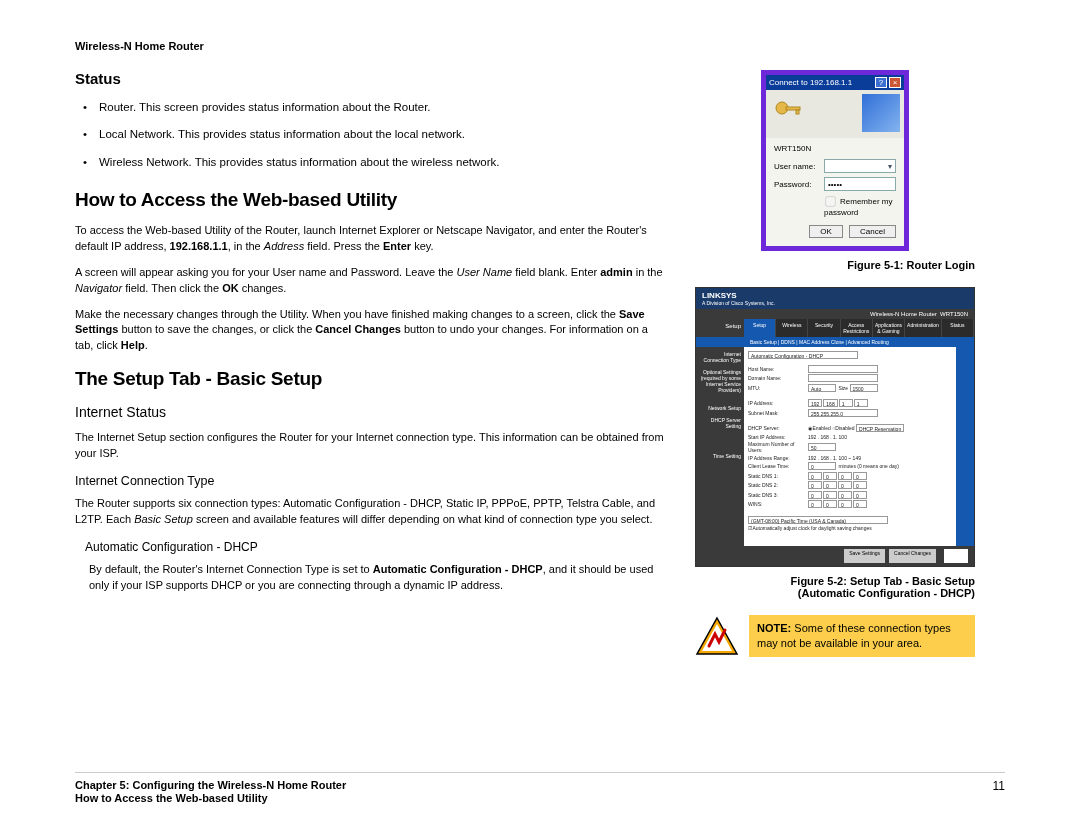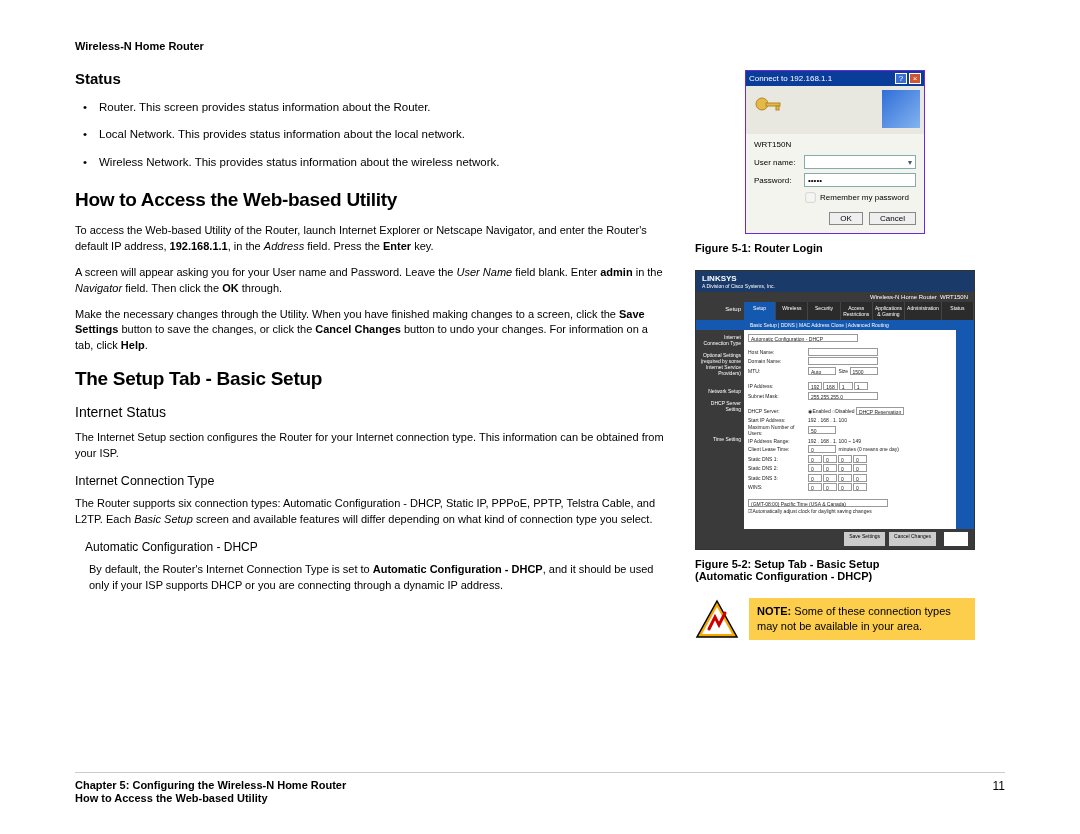--- a/index.html
+++ b/index.html
@@ -16,40 +16,40 @@
   .h1 { font-size: 19px; font-weight: bold; font-family: Arial Black, Arial, sans-serif; letter-spacing: -0.3px; margin: 14px 0 12px 0; }
   .para { font-size: 11px; line-height: 1.45; margin-bottom: 10px; }
   .para b { font-weight: bold; }
   .para i { font-style: italic; }
   .h2 { font-size: 14px; font-weight: normal; margin: 14px 0 10px 0; }
   .h3 { font-size: 12.5px; font-weight: normal; margin: 12px 0 8px 0; }
   .h4 { font-size: 12px; font-weight: normal; margin: 12px 0 8px 10px; }
   .indent { padding-left: 14px; }
 
   
-  .fig1 { border: 1px solid #6d28d9; width: 180px; margin: 0 auto 8px auto; font-size: 8px; }
+  .fig1 { border: 5px solid #6d28d9; width: 148px; margin: 0 auto 8px auto; font-size: 8px; }
   .fig1 .titlebar { background: #0a3d9a; color: #fff; display: flex; align-items: center; justify-content: space-between; padding: 2px 3px; }
   .fig1 .titlebar .tbtns { display: flex; gap: 2px; }
   .fig1 .tbtn { width: 12px; height: 11px; background: #c53; border: 1px solid #fff; color:#fff; font-size:8px; text-align:center; line-height:9px;}
   .fig1 .tbtn.help { background: #3a6ed0; }
   .fig1 .iconrow { background: #e8e8e0; height: 48px; position: relative; }
   .fig1 .iconrow .keys { position:absolute; left:6px; top:6px; width:32px; height:32px; }
   .fig1 .iconrow .keys svg { width:32px; height:32px;}
   .fig1 .iconrow .bluesq { position:absolute; right:4px; top:4px; width:38px; height:38px; background: linear-gradient(135deg,#2f6fd8,#84b3ef); }
   .fig1 .body1 { background:#f4f4ee; padding:6px 8px 8px 8px; }
   .fig1 .body1 .dev { font-size:8px; margin-bottom:6px;}
   .fig1 .row { display:flex; align-items:center; margin-bottom:4px;}
   .fig1 .row label { width:50px; font-size:8px;}
   .fig1 .row .inp { flex:1; height:14px; border:1px solid #8aa; background:#fff; font-size:8px; padding:0 3px; display:flex; align-items:center;}
   .fig1 .row .inp .dd { margin-left:auto; color:#456;}
   .fig1 .remember { font-size:8px; margin-left:50px; margin-top:2px; margin-bottom:8px;}
   .fig1 .remember input { vertical-align:middle; margin-right:3px; transform:scale(0.8);}
   .fig1 .btns { text-align:right; }
   .fig1 .btns button { font-size:8px; padding:1px 10px; margin-left:4px; background:#efefef; border:1px solid #888;}
-  .fig-caption { font-size:11px; font-weight:bold; text-align:left; margin-bottom:16px;}
+  .fig-caption { font-size:11px; font-weight:bold; text-align:right; margin-bottom:16px;}
 
   
   .fig2 { border:1px solid #333; width:280px; height:280px; margin:0 auto 8px auto; font-size:5.5px; display:flex; flex-direction:column;}
   .fig2 .brand { background:#1a3a6a; color:#fff; padding:3px 6px; font-weight:bold; font-size:8px;}
   .fig2 .brand span.sub{ font-size:5px; font-weight:normal; display:block;}
   .fig2 .darkbar { background:#3a3a3a; color:#fff; padding:2px 6px; display:flex; justify-content:space-between; font-size:6px;}
   .fig2 .tabs { background:#3a3a3a; display:flex;}
   .fig2 .tabs .lbl { color:#fff; width:48px; padding:4px 3px; font-size:6px; text-align:right;}
   .fig2 .tabs .tabrow { flex:1; display:flex; background:#2b2b2b;}
   .fig2 .tabs .tab { flex:1; color:#fff; padding:3px 2px; font-size:5px; text-align:center; border-right:1px solid #444;}
@@ -93,21 +93,21 @@
         <li>Router. This screen provides status information about the Router.</li>
         <li>Local Network. This provides status information about the local network.</li>
         <li>Wireless Network. This provides status information about the wireless network.</li>
       </ul>
 
       <div class="h1">How to Access the Web-based Utility</div>
       <p class="para">
         <span>To access the Web-based Utility of the Router, launch Internet Explorer or Netscape Navigator, and enter the Router's default IP address, </span><b>192.168.1.1</b><span>, in the </span><i>Address</i><span> field. Press the </span><b>Enter</b><span> key.</span>
       </p>
       <p class="para">
-        <span>A screen will appear asking you for your User name and Password. Leave the </span><i>User Name</i><span> field blank. Enter </span><b>admin</b><span> in the </span><i>Navigator</i><span> field. Then click the </span><b>OK</b><span> through.</span>
+        <span>A screen will appear asking you for your User name and Password. Leave the </span><i>User Name</i><span> field blank. Enter </span><b>admin</b><span> in the </span><i>Navigator</i><span> field. Then click the </span><b>OK</b><span> changes.</span>
       </p>
       <p class="para">
         <span>Make the necessary changes through the Utility. When you have finished making changes to a screen, click the </span><b>Save Settings</b><span> button to save the changes, or click the </span><b>Cancel Changes</b><span> button to undo your changes. For information on a tab, click </span><b>Help</b><span>.</span>
       </p>
 
       <div class="h1">The Setup Tab - Basic Setup</div>
       <div class="h2">Internet Status</div>
       <p class="para">The Internet Setup section configures the Router for your Internet connection type. This information can be obtained from your ISP.</p>
       <div class="h3">Internet Connection Type</div>
       <p class="para">

